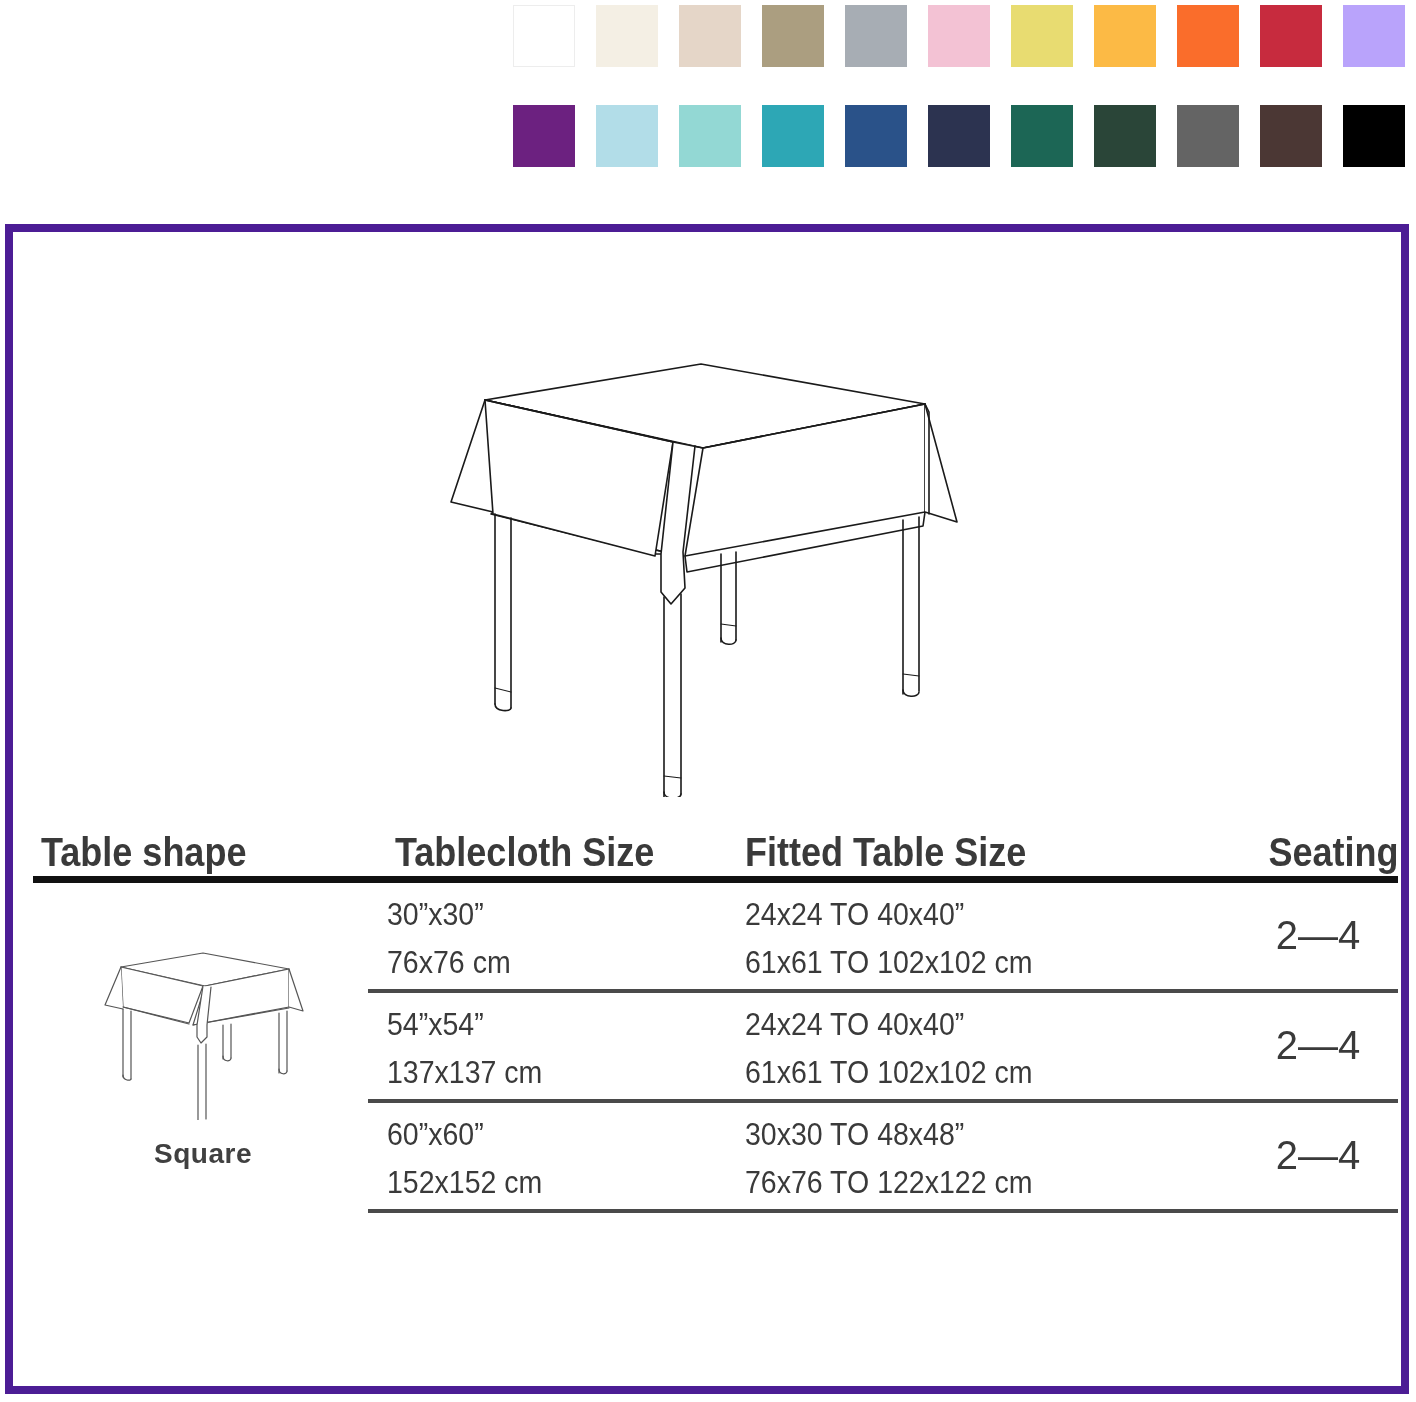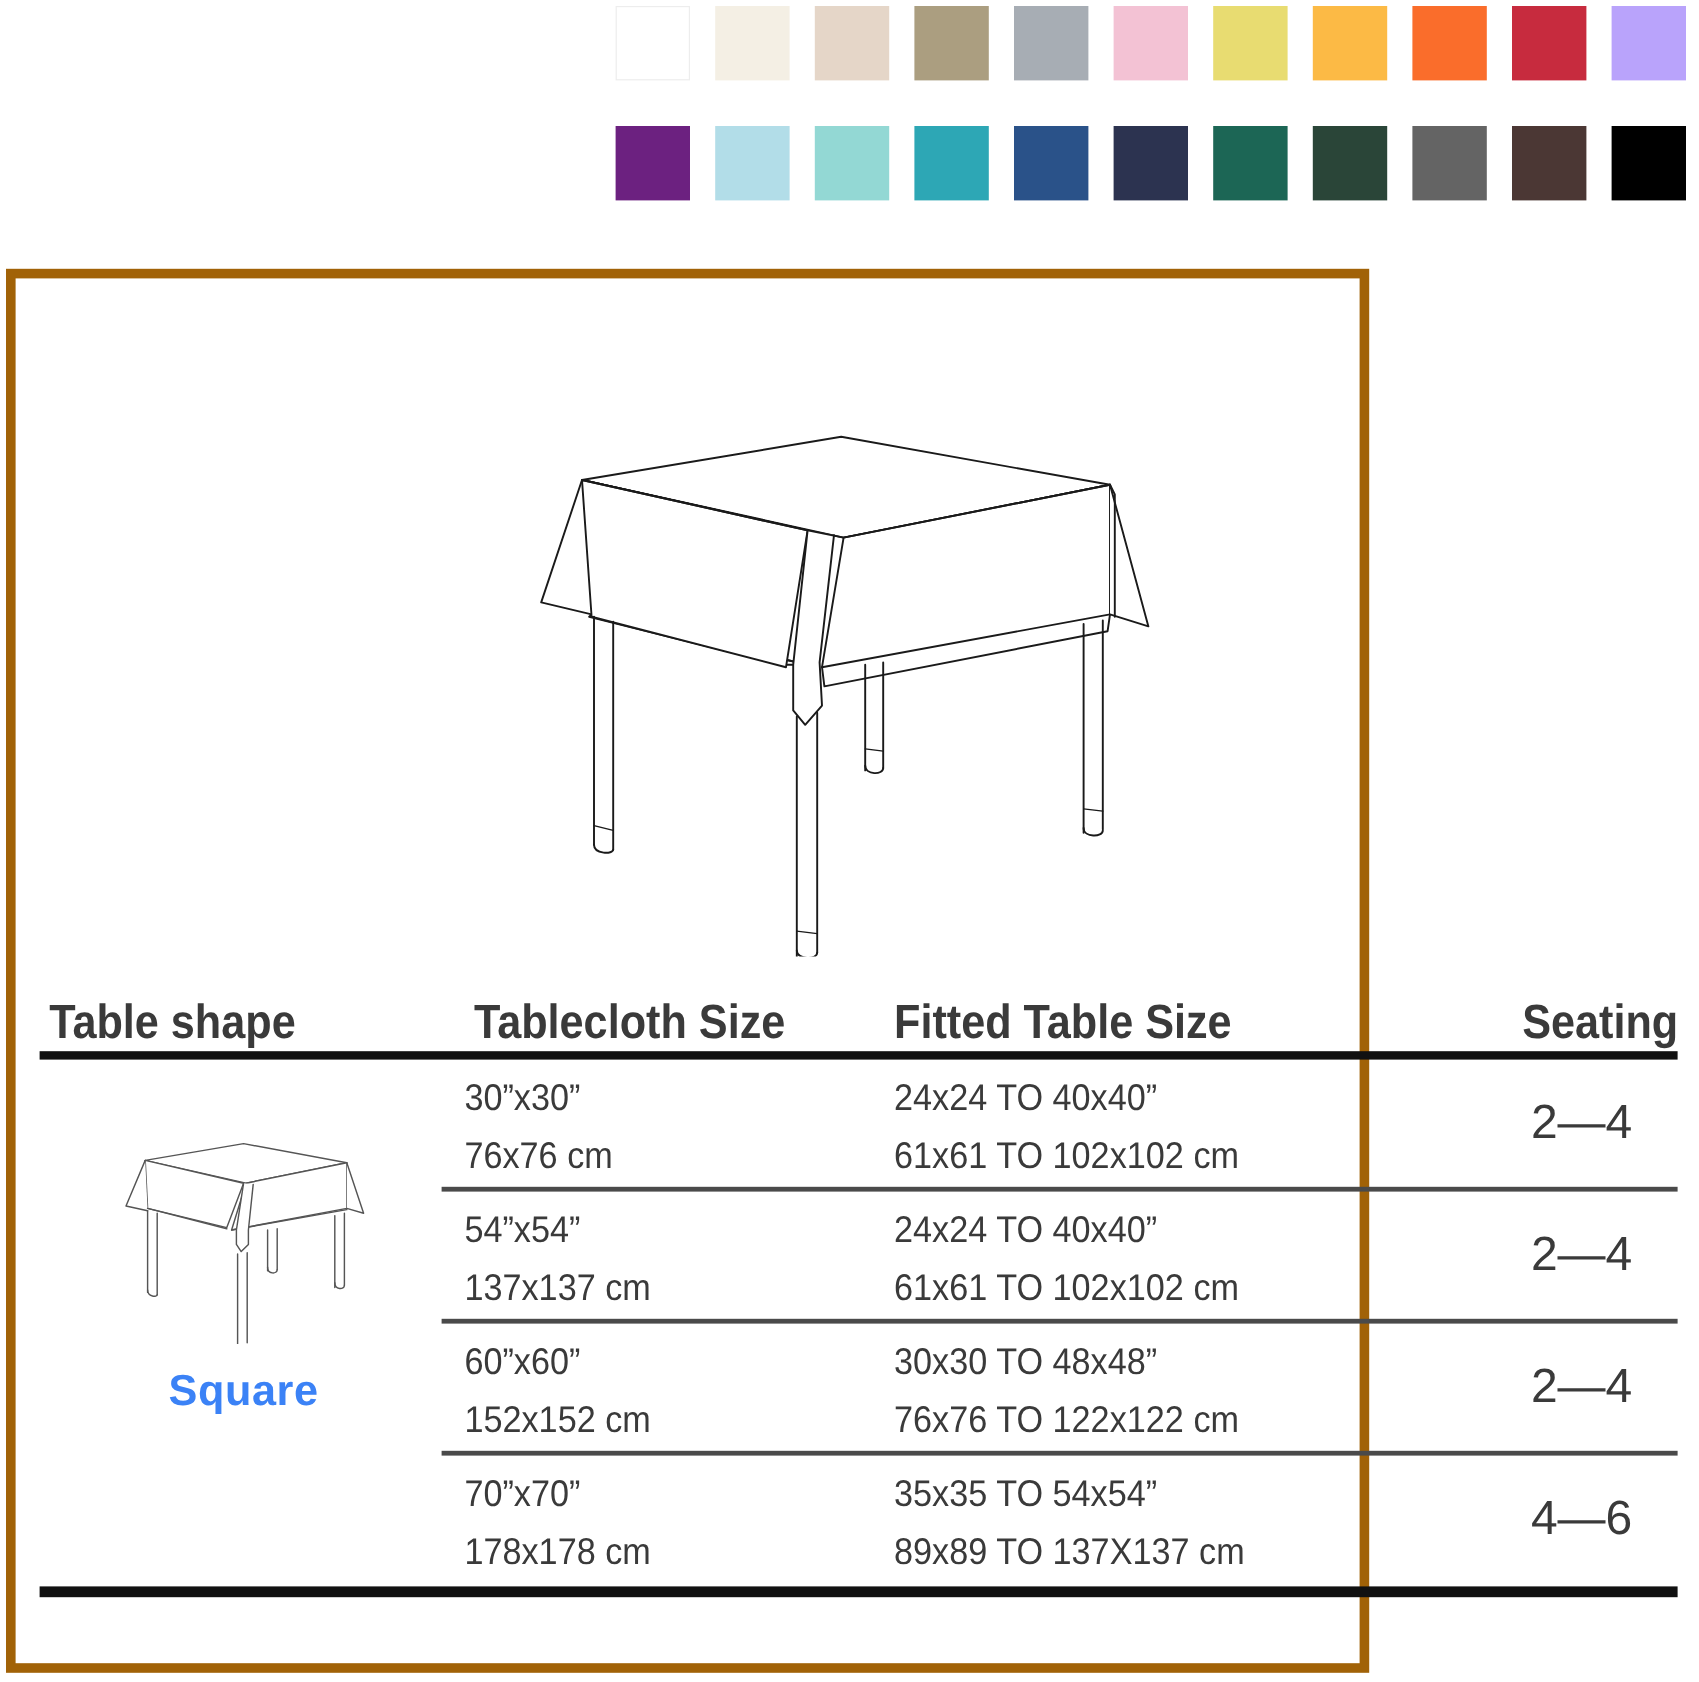--- a/index.html
+++ b/index.html
@@ -47,24 +47,24 @@
     width: 62px;
     height: 62px;
     flex: 0 0 62px;
     box-sizing: border-box;
   }
 
   
   #info-panel {
     position: absolute;
     left: 5px; top: 224px;
-    width: 1136px;
+    width: 1404px;
     height: 1170px;
     box-sizing: border-box;
-    border: 8px solid #a16207;
+    border: 8px solid #4c1d95;
     background: #ffffff;
   }
 
   
   #hero-illustration {
     position: absolute;
     left: 420px; top: 110px;
     width: 560px; height: 455px;
   }
   #hero-illustration svg { display: block; }
@@ -169,22 +169,22 @@
   #shape-icon {
     width: 220px;
     height: 175px;
     margin: 0 auto;
   }
   #shape-icon svg { display: block; }
   #shape-label {
     margin-top: 18px;
     font-family: "Liberation Sans", sans-serif;
     font-weight: bold;
-    font-size: 36px;
-    color: #3b82f6;
+    font-size: 28px;
+    color: #404040;
     letter-spacing: 0.5px;
   }
 </style>
 </head>
 <body>
 
 <div id="header-band">
 
 
   <div id="swatch-grid">
@@ -312,26 +312,18 @@
             <div class="row-rule"></div>
           </div>
           <div class="trow">
             <div class="cell l1 col-cloth">60”x60”</div>
             <div class="cell l2 col-cloth">152x152 cm</div>
             <div class="cell l1 col-fitted">30x30 TO 48x48”</div>
             <div class="cell l2 col-fitted">76x76 TO 122x122 cm</div>
             <div class="seat-cell">2—4</div>
             <div class="row-rule"></div>
           </div>
-          <div class="trow last">
-            <div class="cell l1 col-cloth">70”x70”</div>
-            <div class="cell l2 col-cloth">178x178 cm</div>
-            <div class="cell l1 col-fitted">35x35 TO 54x54”</div>
-            <div class="cell l2 col-fitted">89x89 TO 137X137 cm</div>
-            <div class="seat-cell">4—6</div>
-            <div class="row-rule"></div>
-          </div>
         </div>
 
     </div>
   </div>
 
 </div>
 
 </body></html>

